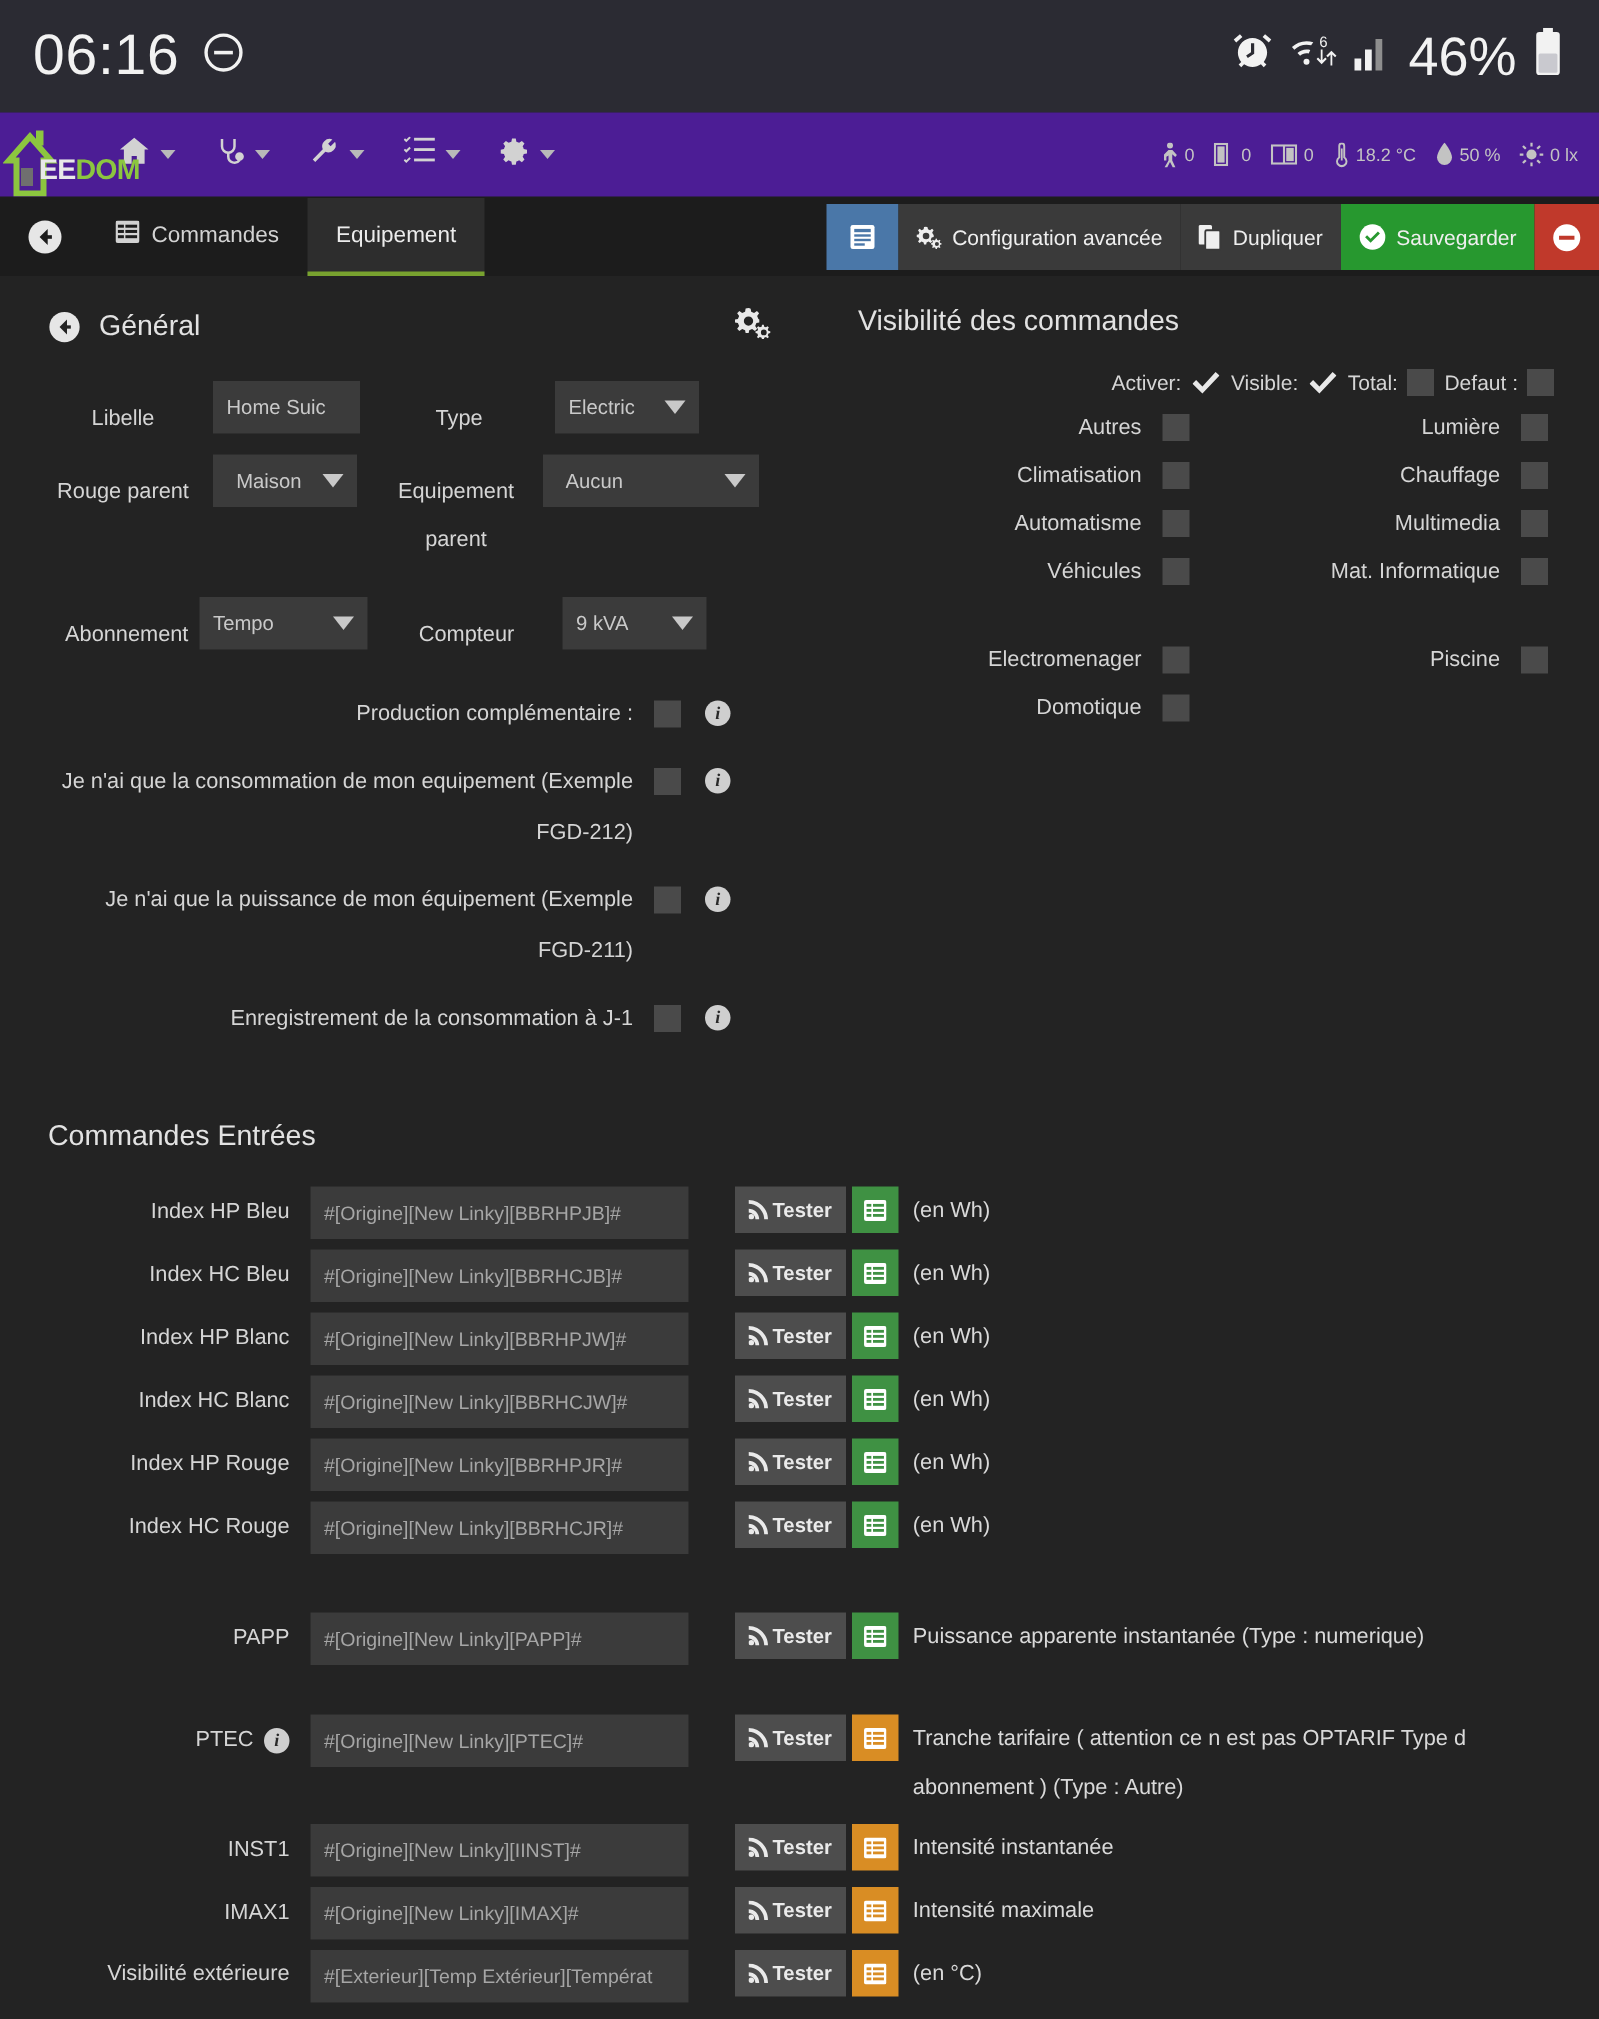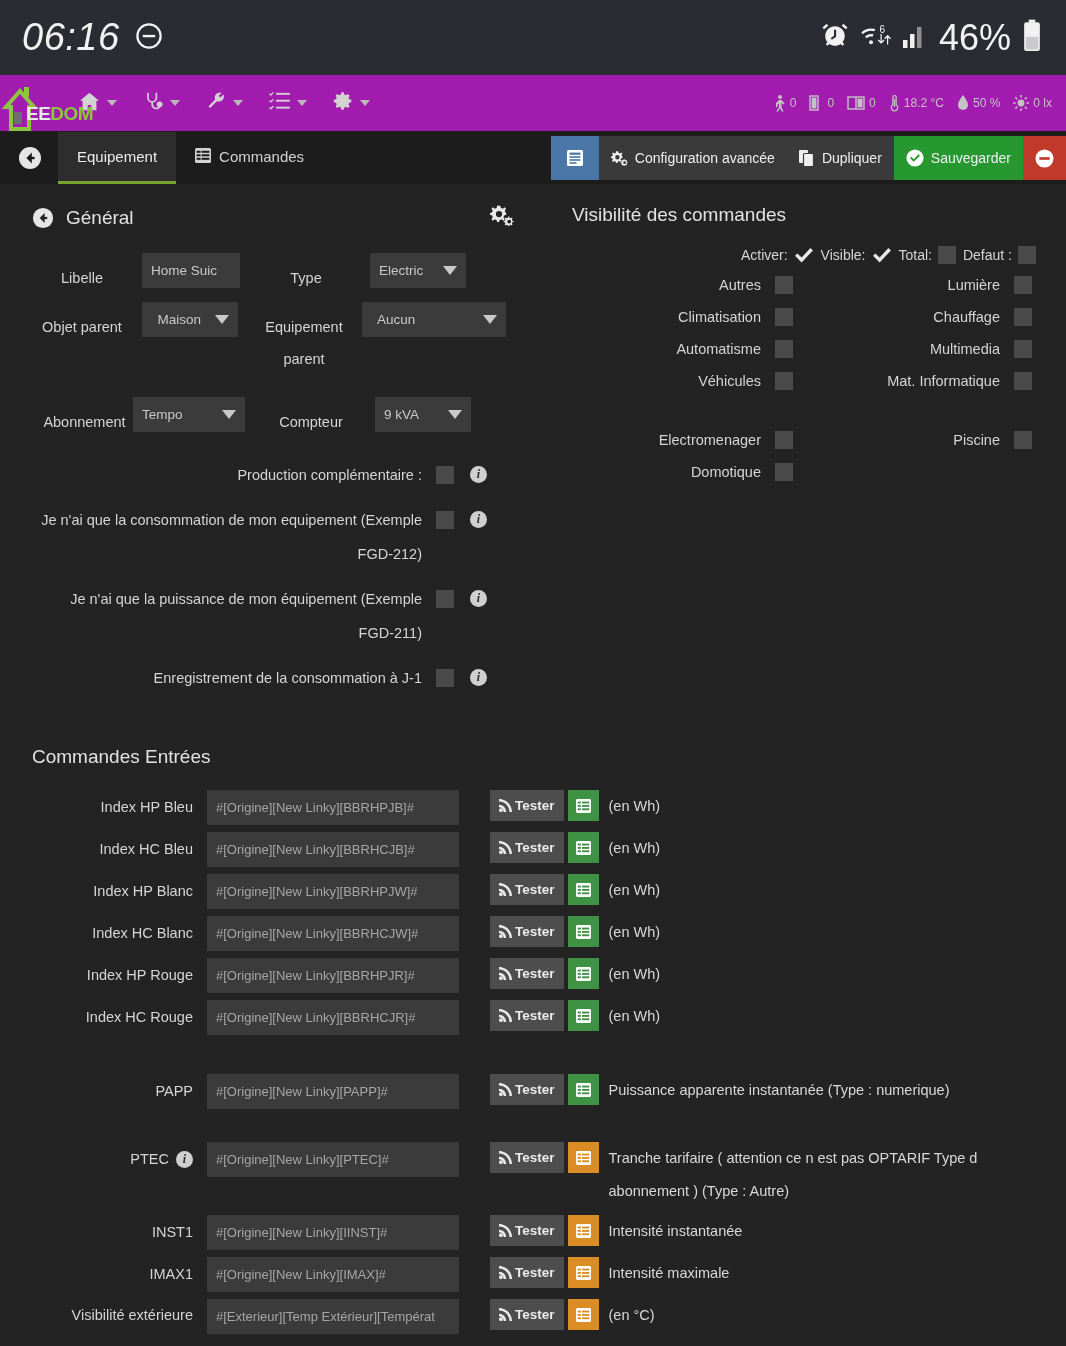--- a/index.html
+++ b/index.html
@@ -10,28 +10,28 @@
     color: #d8d8d8;
     overflow: hidden;
   }
 
   
   .statusbar {
     height: 75px; background: #2b2b33;
     display: flex; align-items: center; justify-content: space-between;
     padding: 0 22px;
   }
-  .sb-left { display: flex; align-items: center; gap: 14px; font-style: italic; }
+  .sb-left { display: flex; align-items: center; gap: 14px; }
   .sb-time { font-size: 38px; color: #f2f2f2; letter-spacing: 0.5px; }
   .sb-right { display: flex; align-items: center; gap: 9px; }
   .sb-pct { font-size: 36px; color: #f2f2f2; margin-left: 2px; }
 
   
   .navbar {
-    height: 57px; background: #a21caf;
+    height: 57px; background: #4c1d95;
     display: flex; align-items: center; justify-content: space-between;
     padding: 0 14px 0 0;
     border-bottom: 1px solid #1d1d1d;
   }
   .nav-left { display: flex; align-items: center; height: 100%; }
   .brand { display: flex; align-items: flex-end; padding: 0 12px 0 2px; height: 100%; position: relative; }
   .brand-mark { position: relative; width: 52px; height: 46px; }
   .brand-txt {
     position: absolute; left: 26px; bottom: 6px;
     font-size: 19px; font-weight: bold; letter-spacing: -0.5px;
@@ -335,36 +335,36 @@
 
 <div class="tabbar">
   <div class="tabs">
     <div class="back-btn">
       <svg width="24" height="24" viewBox="0 0 24 24">
           <circle cx="12" cy="12" r="11" fill="#e6e6e6"></circle>
           <path d="M13.8 6.6 8.4 12l5.4 5.4V6.6z" fill="#1c1c1c"></path>
           <rect x="12.6" y="10.8" width="4" height="2.4" fill="#1c1c1c"></rect>
         </svg>
     </div>
-    <div class="tab active">
-      <span>Equipement</span>
-    </div>
     <div class="tab">
       <span>
         <svg width="16" height="15" viewBox="0 0 16 15" fill="#d2d2d2">
             <rect x="0" y="0" width="16" height="15" rx="1.5"></rect>
             <rect x="1.6" y="2.8" width="4" height="2" fill="#1c1c1c"></rect>
             <rect x="6.6" y="2.8" width="7.8" height="2" fill="#1c1c1c"></rect>
             <rect x="1.6" y="6.3" width="4" height="2" fill="#1c1c1c"></rect>
             <rect x="6.6" y="6.3" width="7.8" height="2" fill="#1c1c1c"></rect>
             <rect x="1.6" y="9.8" width="4" height="2" fill="#1c1c1c"></rect>
             <rect x="6.6" y="9.8" width="7.8" height="2" fill="#1c1c1c"></rect>
           </svg>
       </span>
       <span>Commandes</span>
+    </div>
+    <div class="tab active">
+      <span>Equipement</span>
     </div>
   </div>
 
   <div class="actions">
     <div class="act act-doc">
       <svg width="18" height="18" viewBox="0 0 18 18" fill="#fff">
           <rect x="1" y="1" width="16" height="16" rx="1.5"></rect>
           <rect x="3.5" y="3.6" width="11" height="2.2" fill="#4a77a8"></rect>
           <rect x="3.5" y="7.2" width="11" height="1.6" fill="#4a77a8"></rect>
           <rect x="3.5" y="10.2" width="11" height="1.6" fill="#4a77a8"></rect>
@@ -425,21 +425,21 @@
       <div class="fl" style="width:100px;">Libelle</div>
       <div class="ctl" style="width:98px;margin-left:10px;">Home Suic</div>
       <div class="fl" style="width:100px;margin-left:16px;">Type</div>
       <div class="ctl sel" style="width:96px;margin-left:14px;">
         <span class="val">Electric</span>
         <span class="arw"></span>
       </div>
     </div>
 
     <div class="frm-row">
-      <div class="fl" style="width:100px;line-height:32px;">Objet parent</div>
+      <div class="fl" style="width:100px;line-height:32px;">Rouge parent</div>
       <div class="ctl sel" style="width:96px;margin-left:10px;justify-content:flex-end;">
         <span class="val">Maison</span>
         <span class="arw"></span>
       </div>
       <div class="fl" style="width:100px;margin-left:16px;line-height:32px;">Equipement parent</div>
       <div class="ctl sel" style="width:144px;margin-left:8px;padding-left:15px;">
         <span class="val">Aucun</span>
         <span class="arw"></span>
       </div>
     </div>

